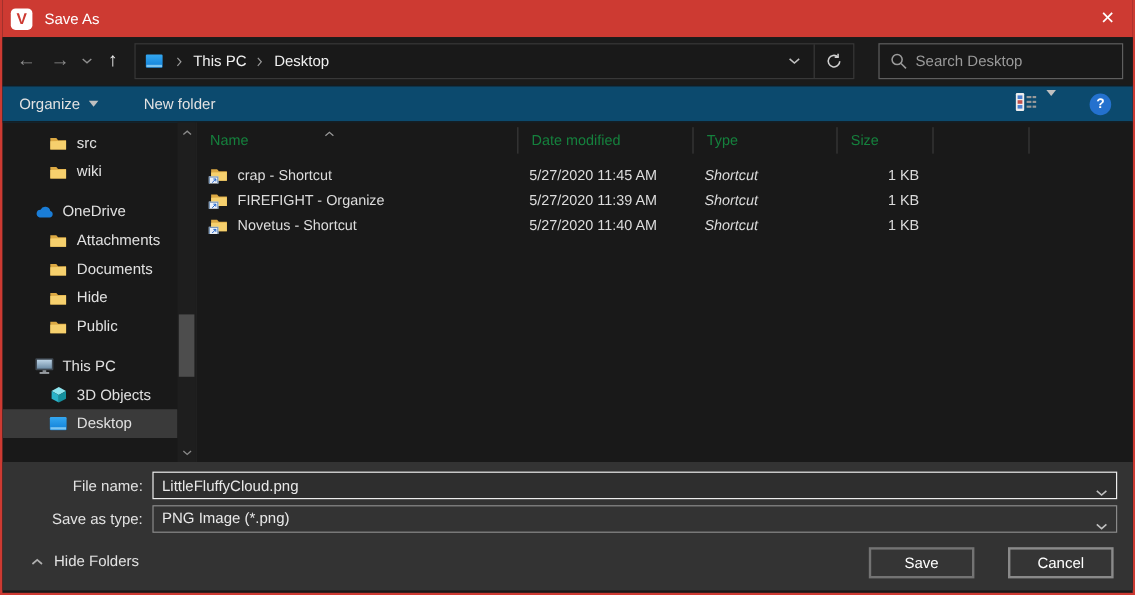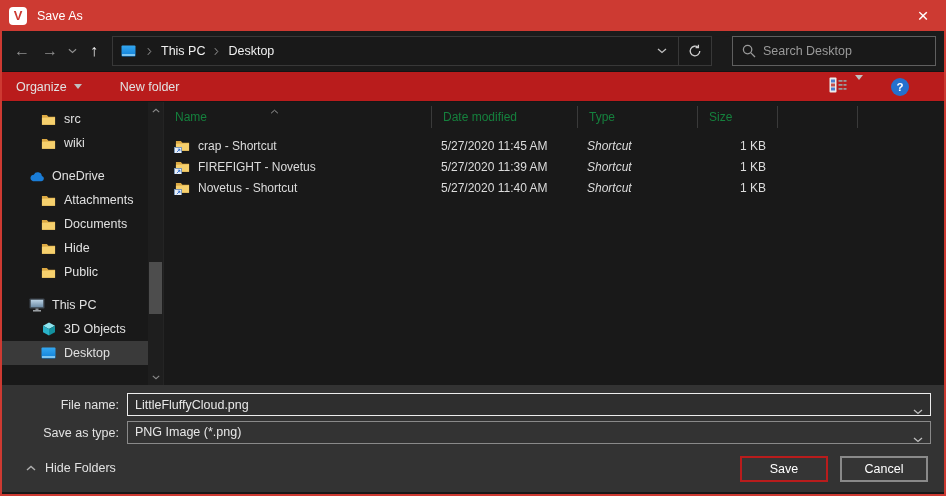--- a/index.html
+++ b/index.html
@@ -31,22 +31,22 @@
   .addr-dd{ width:32px; height:28px; display:flex; align-items:center; justify-content:center; }
   .addr-divider{ width:1px; height:28px; background:#383838; }
   .refresh-btn{ width:32px; height:28px; display:flex; align-items:center; justify-content:center; }
   .searchbox{ width:204px; height:30px; margin-left:20px; background:#191919; border:1px solid #5f5f5f;
     display:flex; align-items:center; }
   .searchbox svg{ margin:0 7px 0 9px; }
   .searchbox input{ flex:1; min-width:0; background:transparent; border:none; outline:none;
     color:#cfcfcf; font-size:12.5px; font-family:inherit; }
   .searchbox input::placeholder{ color:#9a9a9a; }
   
-  .toolbar{ height:31px; background:#b91c1c; border-top:1px solid #141414; border-bottom:1px solid #161616;
-    display:flex; padding:0 27px 0 14px; color:#e2e2e2; font-size:12.5px; }
+  .toolbar{ height:31px; background:#0c4a6e; border-top:1px solid #141414; border-bottom:1px solid #161616;
+    display:flex; padding:0 10px 0 14px; color:#e2e2e2; font-size:12.5px; }
   .tb-item{ display:flex; align-items:center; }
   .tri-down{ width:0; height:0; border-left:4px solid transparent; border-right:4px solid transparent;
     border-top:5px solid #c0c0c0; margin-left:7px; }
   .tb-newfolder{ margin-left:38px; }
   .tb-right{ margin-left:auto; display:flex; align-items:center; }
   .view-dd{ margin:0 10px 0 8px; }
   .help-btn{ width:18px; height:18px; border-radius:50%; background:#2471ce; color:#fff; font-size:11.5px;
     font-weight:bold; display:flex; align-items:center; justify-content:center; margin-left:18px; margin-right:8px; }
   
   .content{ height:283px; display:flex; }
@@ -89,21 +89,21 @@
     font-size:12.5px; font-family:inherit; padding:0 26px 0 7px; outline:none; }
   .combo{ width:100%; height:100%; background:#333333; border:1px solid #8a8a8a; color:#e8e8e8;
     font-size:12.5px; line-height:21px; padding-left:7px; }
   .fctrl .dd{ position:absolute; right:8px; top:8px; }
   
   .footer{ height:47px; background:#333333; position:relative; }
   .hide-folders{ position:absolute; left:24px; top:16px; display:flex; align-items:center; color:#e2e2e2; font-size:12.5px; }
   .hide-folders svg{ margin-right:9px; }
   .btn{ position:absolute; top:11px; width:88px; height:26px; background:#353535; color:#fff; font-size:12.5px;
     display:flex; align-items:center; justify-content:center; }
-  .btn-save{ right:116px; border:2px solid #b91c1c; }
+  .btn-save{ right:132px; border:2px solid #737373; }
   .btn-cancel{ right:16px; border:2px solid #8a8a8a; }
   .grip{ position:absolute; right:3px; bottom:3px; width:2px; height:2px; background:transparent;
     box-shadow: 10px 10px #8a8a8a, 5px 10px #8a8a8a, 0 10px #8a8a8a, 10px 5px #8a8a8a, 5px 5px #8a8a8a, 10px 0 #8a8a8a; }
 </style>
 </head>
 <body>
 
 <div class="window">
 
   <div class="titlebar">
@@ -363,21 +363,21 @@
               <svg width="15" height="13" viewBox="0 0 16 13">
                   <path d="M1 1.8 L6.3 1.8 L7.9 3.6 L15 3.6 L15 12 L1 12 Z" fill="#dca943"></path>
                   <path d="M1 4.6 L15 4.2 L15 12 L1 12 Z" fill="#f6d06d"></path>
                 </svg>
               <span class="shortcut-badge">
                 <svg width="5" height="5" viewBox="0 0 6 6">
                     <path d="M1 5 L4.6 1.4 M4.6 1.4 H2.2 M4.6 1.4 V3.8" fill="none" stroke="#1e62c9" stroke-width="1"></path>
                   </svg>
               </span>
             </span>
-            <span>FIREFIGHT - Novetus</span>
+            <span>FIREFIGHT - Organize</span>
           </div>
           <div class="cell cell-date">5/27/2020 11:39 AM</div>
           <div class="cell cell-type">Shortcut</div>
           <div class="cell cell-size">1 KB</div>
         </div>
         <div class="file-row">
           <div class="cell cell-name">
             <span class="icon-wrap">
               <svg width="15" height="13" viewBox="0 0 16 13">
                   <path d="M1 1.8 L6.3 1.8 L7.9 3.6 L15 3.6 L15 12 L1 12 Z" fill="#dca943"></path>

